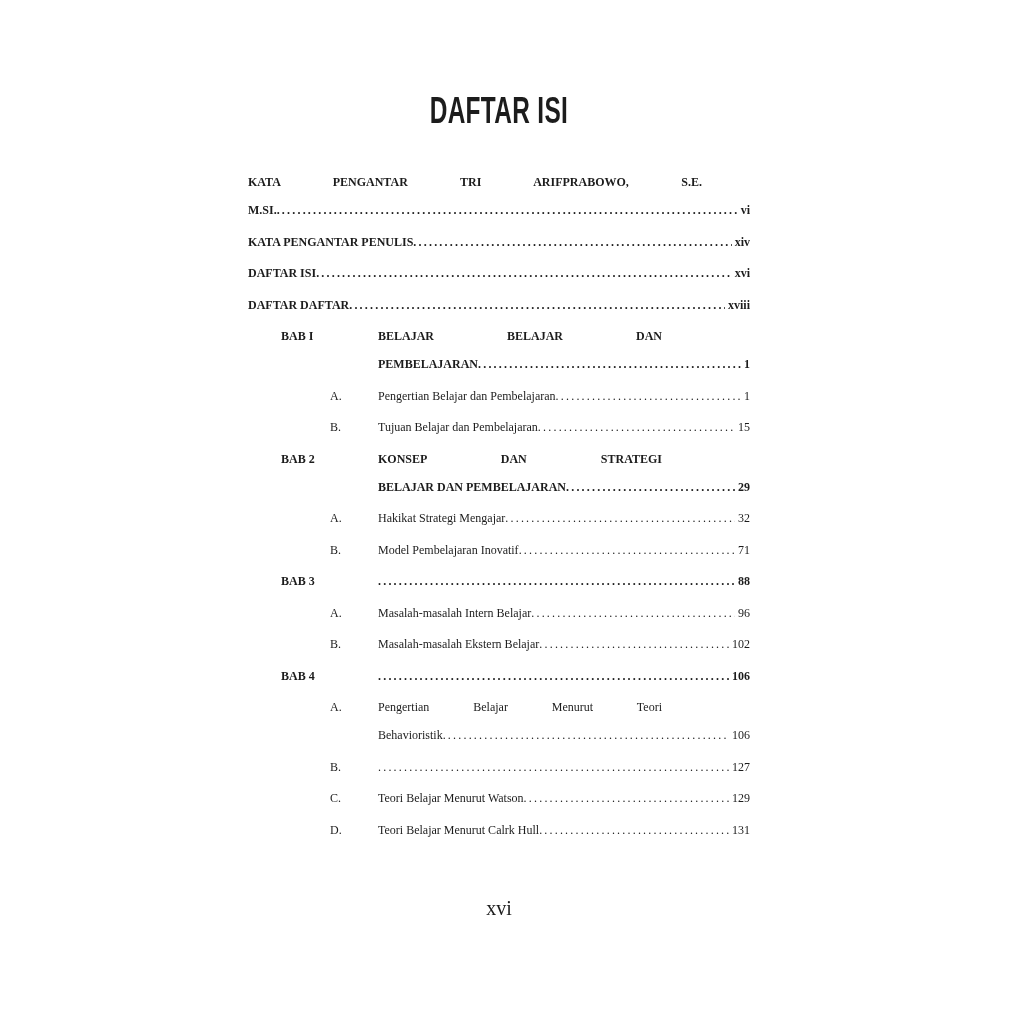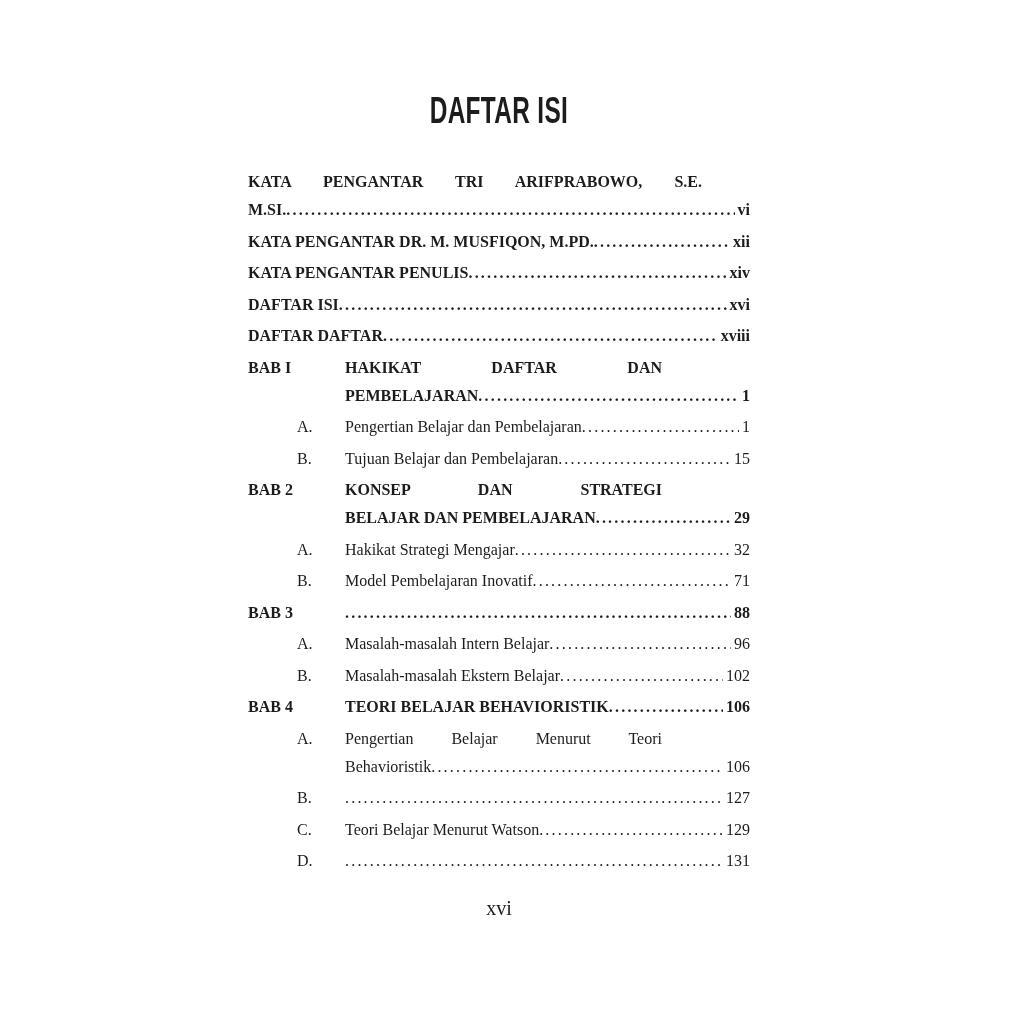--- a/index.html
+++ b/index.html
@@ -30,24 +30,24 @@
     transform-origin: center;
     white-space: nowrap;
   }
   .content {
     position: absolute;
     left: 248px;
     top: 168px;
     width: 502px;
   }
   .entry { margin-bottom: 3.5px; }
-  .line { font-size: 16px; line-height: 28px; }
+  .line { font-size: 12px; line-height: 28px; }
   .front { font-weight: bold; }
   .chapter { font-weight: bold; }
-  .row { display: flex; }
+  .row { display: flex; margin-left: 33px; }
   .label-col { flex: 0 0 97px; box-sizing: border-box; }
   .sub .label-col { padding-left: 49px; }
   .body-col { flex: 1 1 auto; min-width: 0; }
   .just {
     text-align: justify;
     text-align-last: justify;
   }
   .front .just { padding-right: 48px; }
   .chapter .just, .sub .just { padding-right: 88px; }
   .dotline { display: flex; align-items: baseline; }
@@ -85,27 +85,20 @@
       <div class="entry front">
         <div class="line just">KATA PENGANTAR TRI ARIFPRABOWO, S.E.</div>
         <div class="line dotline">
           <span class="t">M.SI.</span>
           <span class="dots"></span>
           <span class="pg">vi</span>
         </div>
       </div>
       <div class="entry front">
         <div class="line dotline">
-          <span class="t">KATA PENGANTAR DR. M. MUSFIQON, M.PD.</span>
-          <span class="dots"></span>
-          <span class="pg">xii</span>
-        </div>
-      </div>
-      <div class="entry front">
-        <div class="line dotline">
           <span class="t">KATA PENGANTAR PENULIS</span>
           <span class="dots"></span>
           <span class="pg">xiv</span>
         </div>
       </div>
       <div class="entry front">
         <div class="line dotline">
           <span class="t">DAFTAR ISI</span>
           <span class="dots"></span>
           <span class="pg">xvi</span>
@@ -114,21 +107,21 @@
       <div class="entry front">
         <div class="line dotline">
           <span class="t">DAFTAR DAFTAR</span>
           <span class="dots"></span>
           <span class="pg">xviii</span>
         </div>
       </div>
       <div class="entry chapter row">
         <div class="label-col line"><span>BAB I</span></div>
         <div class="body-col">
-          <div class="line just">HAKIKAT DAFTAR DAN</div>
+          <div class="line just">BELAJAR BELAJAR DAN</div>
           <div class="line dotline">
             <span class="t">PEMBELAJARAN</span>
             <span class="dots"></span>
             <span class="pg">1</span>
           </div>
         </div>
       </div>
       <div class="entry sub row">
         <div class="label-col line"><span>A.</span></div>
         <div class="body-col">
@@ -206,21 +199,20 @@
             <span class="t">Masalah-masalah Ekstern Belajar</span>
             <span class="dots"></span>
             <span class="pg">102</span>
           </div>
         </div>
       </div>
       <div class="entry chapter row">
         <div class="label-col line"><span>BAB 4</span></div>
         <div class="body-col">
           <div class="line dotline">
-            <span class="t">TEORI BELAJAR BEHAVIORISTIK</span>
             <span class="dots"></span>
             <span class="pg">106</span>
           </div>
         </div>
       </div>
       <div class="entry sub row">
         <div class="label-col line"><span>A.</span></div>
         <div class="body-col">
           <div class="line just">Pengertian Belajar Menurut Teori</div>
           <div class="line dotline">
@@ -246,20 +238,21 @@
             <span class="t">Teori Belajar Menurut Watson</span>
             <span class="dots"></span>
             <span class="pg">129</span>
           </div>
         </div>
       </div>
       <div class="entry sub row">
         <div class="label-col line"><span>D.</span></div>
         <div class="body-col">
           <div class="line dotline">
+            <span class="t">Teori Belajar Menurut Calrk Hull</span>
             <span class="dots"></span>
             <span class="pg">131</span>
           </div>
         </div>
       </div>
     </div>
 
   <div class="footer">xvi</div>
 </div>
 

